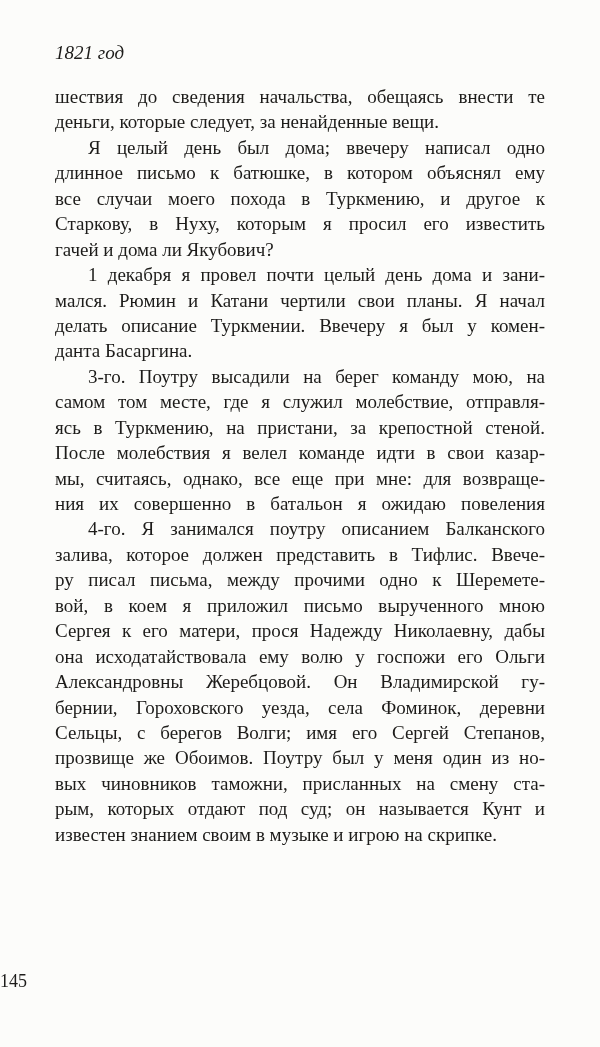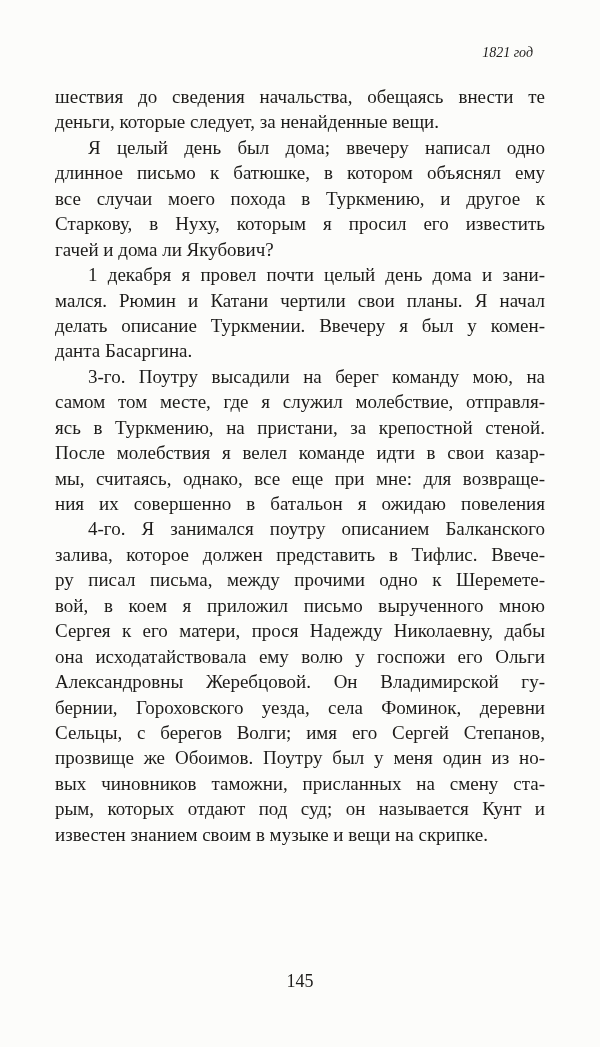--- a/index.html
+++ b/index.html
@@ -16,25 +16,25 @@
     position: relative;
     width: 600px;
     height: 1047px;
     background: #fcfcfa;
     font-family: "Liberation Serif", "DejaVu Serif", serif;
     color: #1d1c1a;
   }
   .running-head {
     position: absolute;
     top: 42px;
-    left: 43px;
+    left: 55px;
     width: 490px;
-    text-align: right;
+    text-align: left;
     font-style: italic;
-    font-size: 14px;
+    font-size: 19px;
     line-height: 22px;
   }
   .text-block {
     position: absolute;
     top: 84px;
     left: 55px;
     width: 490px;
   }
   .line {
     font-size: 19px;
@@ -48,21 +48,21 @@
     text-align-last: left;
   }
   .line.indent {
     padding-left: 33px;
   }
   .folio {
     position: absolute;
     top: 970px;
     left: 0;
     width: 600px;
-    text-align: center;
+    text-align: left;
     font-size: 18px;
     line-height: 22px;
   }
 </style>
 </head>
 <body>
 
 <div class="page">
   <div class="running-head">1821 год</div>
 
@@ -98,18 +98,18 @@
         <div class="line">ру писал письма, между прочими одно к Шеремете-</div>
         <div class="line">вой, в коем я приложил письмо вырученного мною</div>
         <div class="line">Сергея к его матери, прося Надежду Николаевну, дабы</div>
         <div class="line">она исходатайствовала ему волю у госпожи его Ольги</div>
         <div class="line">Александровны Жеребцовой. Он Владимирской гу-</div>
         <div class="line">бернии, Гороховского уезда, села Фоминок, деревни</div>
         <div class="line">Сельцы, с берегов Волги; имя его Сергей Степанов,</div>
         <div class="line">прозвище же Обоимов. Поутру был у меня один из но-</div>
         <div class="line">вых чиновников таможни, присланных на смену ста-</div>
         <div class="line">рым, которых отдают под суд; он называется Кунт и</div>
-        <div class="line last">известен знанием своим в музыке и вещи на скрипке.</div>
+        <div class="line last">известен знанием своим в музыке и игрою на скрипке.</div>
       </div>
     </div>
 
   <div class="folio">145</div>
 </div>
 
 </body></html>

